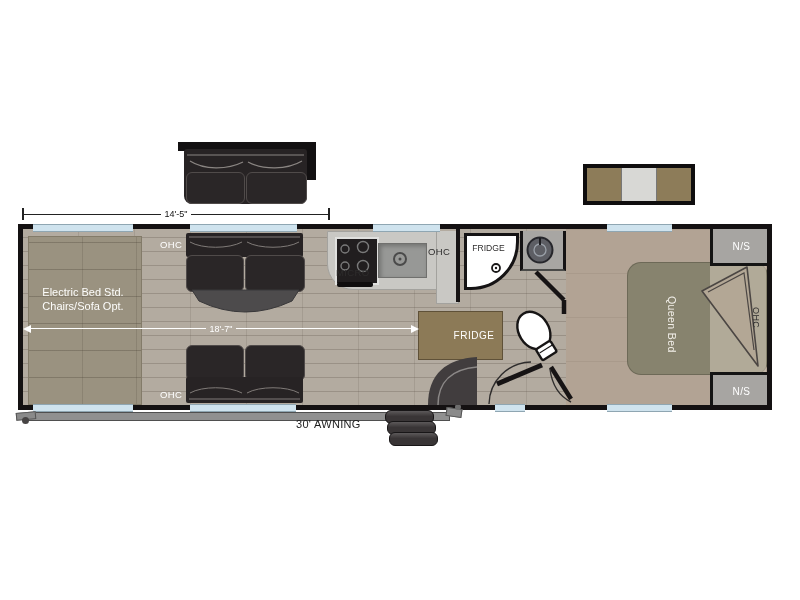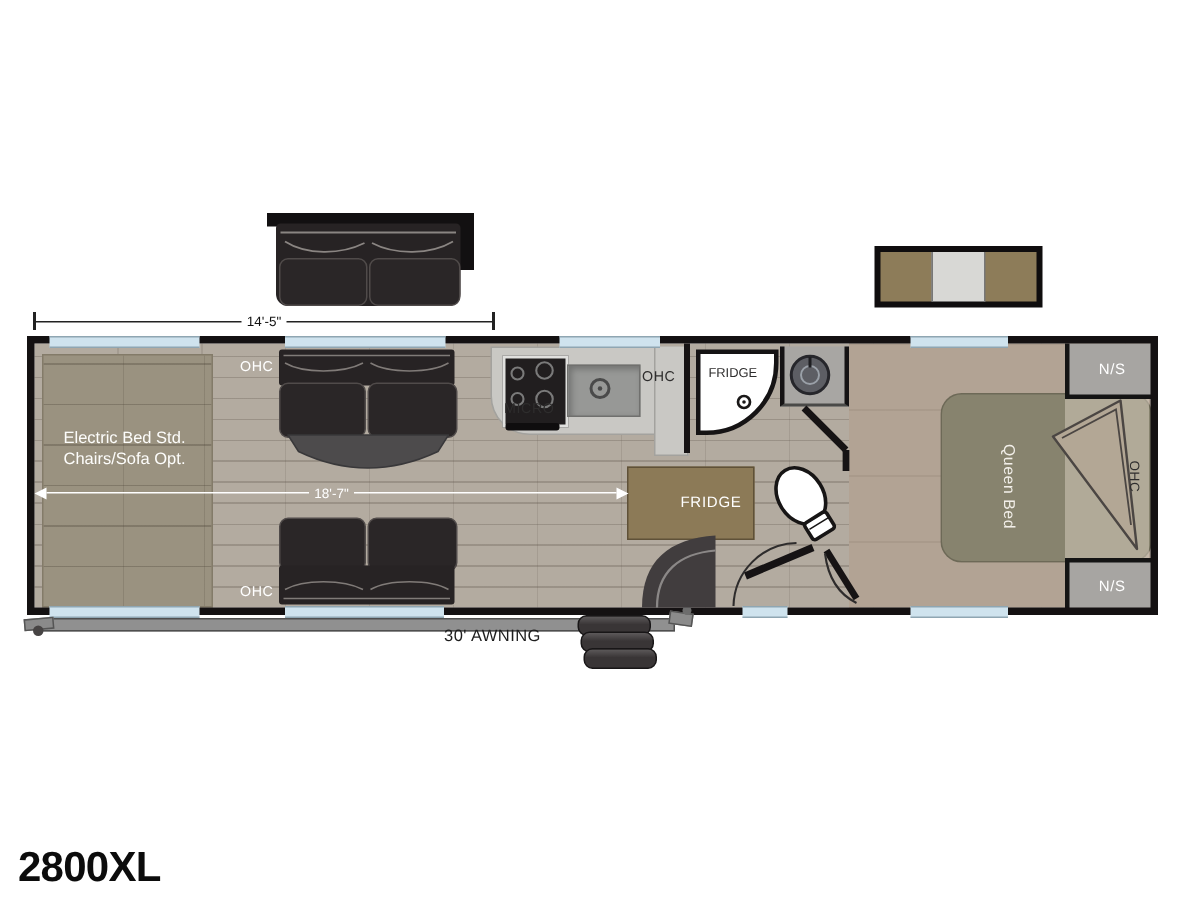--- a/index.html
+++ b/index.html
@@ -251,15 +251,14 @@
   <div class="abs" style="left:446px;top:408px;width:14px;height:7px;background:#8b8b8b;border:1px solid #555;transform:rotate(8deg);z-index:6;"></div>
   <div class="abs" style="left:455px;top:404px;width:6px;height:6px;border-radius:50%;background:#6d6d6d;z-index:6;"></div>
   <div class="abs" style="left:16px;top:412px;width:18px;height:6px;background:#8a8a8a;border:1px solid #555;transform:rotate(-5deg);z-index:6;"></div>
   <div class="abs" style="left:22px;top:417px;width:7px;height:7px;border-radius:50%;background:#474444;z-index:6;"></div>
   <div class="abs awning-lbl" style="left:296px;top:418px;">30' AWNING</div>
 
   <div class="abs step" style="left:385px;top:410px;width:47px;height:12px;z-index:6;"></div>
   <div class="abs step" style="left:387px;top:421px;width:47px;height:12px;z-index:6;"></div>
   <div class="abs step" style="left:389px;top:432px;width:47px;height:12px;z-index:6;"></div>
 
-  <div class="abs model" style="left:12px;top:562px;">2800XL</div>
 
 </div>
 
 </body></html>

